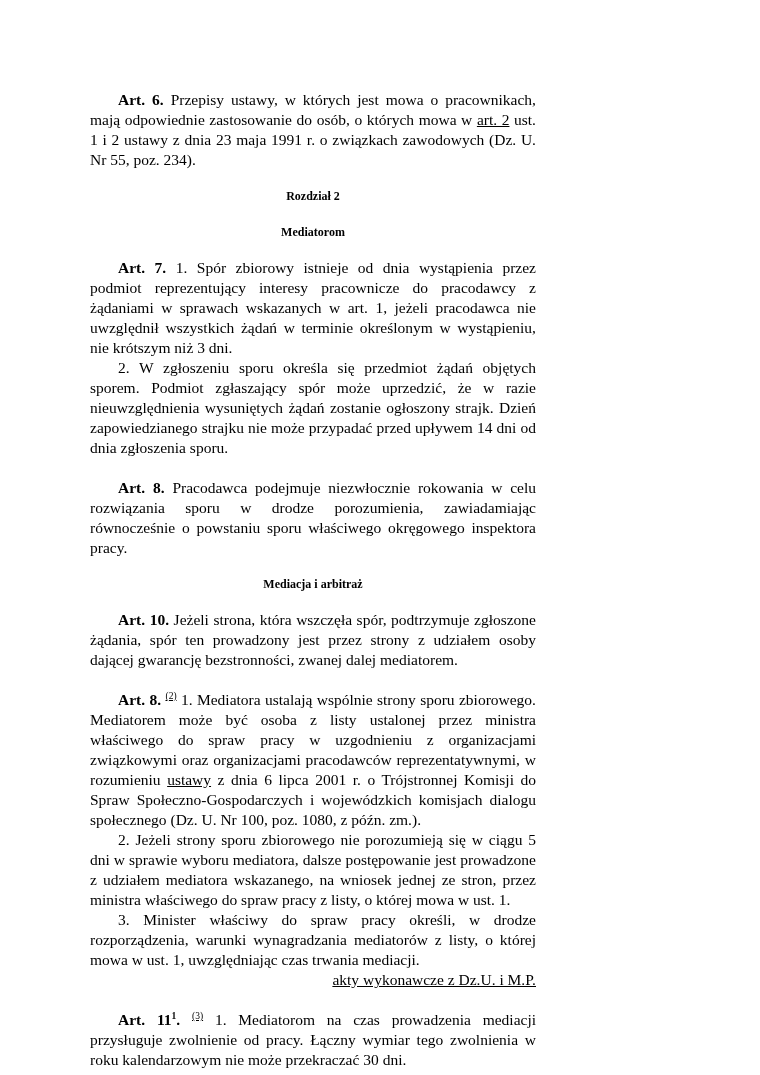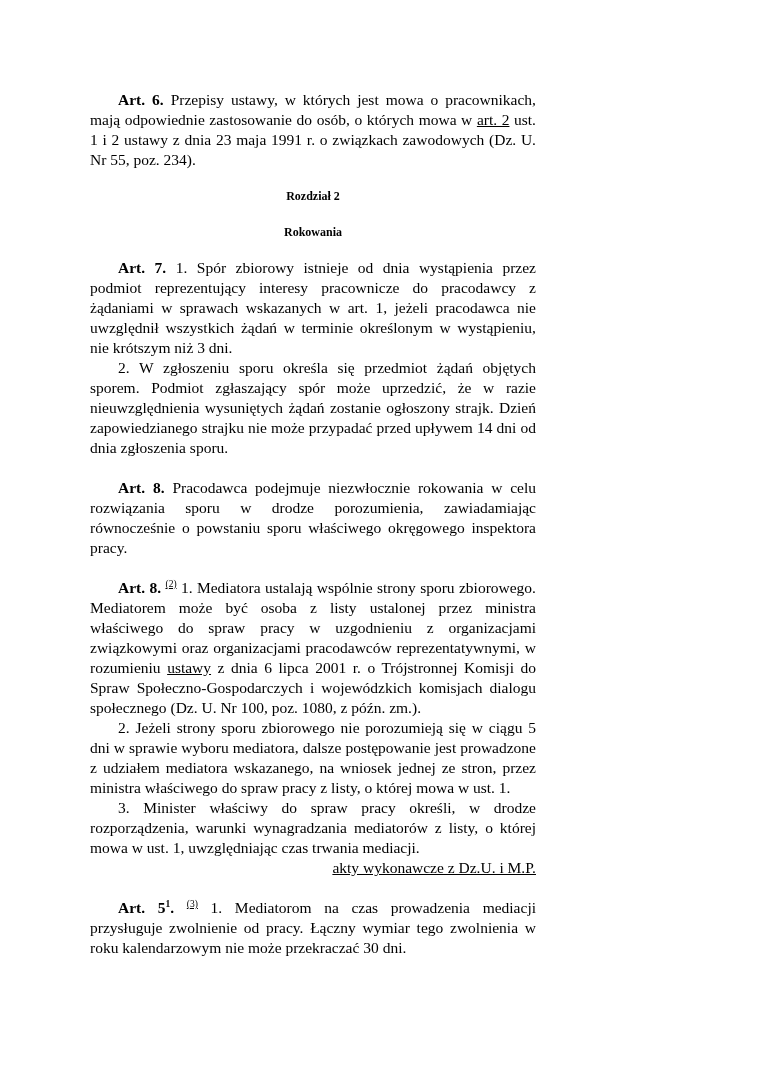--- a/index.html
+++ b/index.html
@@ -55,32 +55,34 @@
   }
 </style>
 </head>
 <body>
 
 <div class="page">
 
   <p><span class="b">Art. 6.</span><span> Przepisy ustawy, w których jest mowa o pracownikach, mają odpowiednie zastosowanie do osób, o których mowa w </span><span class="link">art. 2</span><span> ust. 1 i 2 ustawy z dnia 23 maja 1991 r. o związkach zawodowych (Dz. U. Nr 55, poz. 234).</span></p>
 
   <h2 class="gap-heading">Rozdział 2</h2>
-  <h2 class="gap-heading">Rokowania</h2>
+  <h2 class="gap-heading">Mediatorom</h2>
 
   <p class="gap-heading"><span class="b">Art. 7.</span><span> 1. Spór zbiorowy istnieje od dnia wystąpienia przez podmiot reprezentujący interesy pracownicze do pracodawcy z żądaniami w sprawach wskazanych w art. 1, jeżeli pracodawca nie uwzględnił wszystkich żądań w terminie określonym w wystąpieniu, nie krótszym niż 3 dni.</span></p>
   <p>2. W zgłoszeniu sporu określa się przedmiot żądań objętych sporem. Podmiot zgłaszający spór może uprzedzić, że w razie nieuwzględnienia wysuniętych żądań zostanie ogłoszony strajk. Dzień zapowiedzianego strajku nie może przypadać przed upływem 14 dni od dnia zgłoszenia sporu.</p>
 
   <p class="gap-article"><span class="b">Art. 8.</span><span> Pracodawca podejmuje niezwłocznie rokowania w celu rozwiązania sporu w drodze porozumienia, zawiadamiając równocześnie o powstaniu sporu właściwego okręgowego inspektora pracy.</span></p>
 
 
+  <h2 class="gap-heading">Mediacja i arbitraż</h2>
 
+  <p class="gap-heading"><span class="b">Art. 10.</span><span> Jeżeli strona, która wszczęła spór, podtrzymuje zgłoszone żądania, spór ten prowadzony jest przez strony z udziałem osoby dającej gwarancję bezstronności, zwanej dalej mediatorem.</span></p>
 
   <p class="gap-article"><span class="b">Art. 8.</span>
     <sup class="fn-ref">(2)</sup><span> 1. Mediatora ustalają wspólnie strony sporu zbiorowego. Mediatorem może być osoba z listy ustalonej przez ministra właściwego do spraw pracy w uzgodnieniu z organizacjami związkowymi oraz organizacjami pracodawców reprezentatywnymi, w rozumieniu </span><span class="link">ustawy</span><span> z dnia 6 lipca 2001 r. o Trójstronnej Komisji do Spraw Społeczno-Gospodarczych i wojewódzkich komisjach dialogu społecznego (Dz. U. Nr 100, poz. 1080, z późn. zm.).</span></p>
   <p>2. Jeżeli strony sporu zbiorowego nie porozumieją się w ciągu 5 dni w sprawie wyboru mediatora, dalsze postępowanie jest prowadzone z udziałem mediatora wskazanego, na wniosek jednej ze stron, przez ministra właściwego do spraw pracy z listy, o której mowa w ust. 1.</p>
   <p>3. Minister właściwy do spraw pracy określi, w drodze rozporządzenia, warunki wynagradzania mediatorów z listy, o której mowa w ust. 1, uwzględniając czas trwania mediacji.</p>
   <p class="no-indent"><span class="link">akty wykonawcze z Dz.U. i M.P.</span></p>
 
-  <p class="gap-article"><span class="b"><span>Art. 5</span><sup>1</sup><span>.</span></span>
+  <p class="gap-article"><span class="b"><span>Art. 11</span><sup>1</sup><span>.</span></span>
     <sup class="fn-ref">(3)</sup><span> 1. Mediatorom na czas prowadzenia mediacji przysługuje zwolnienie od pracy. Łączny wymiar tego zwolnienia w roku kalendarzowym nie może przekraczać 30 dni.</span></p>
 
 </div>
 
 </body></html>

